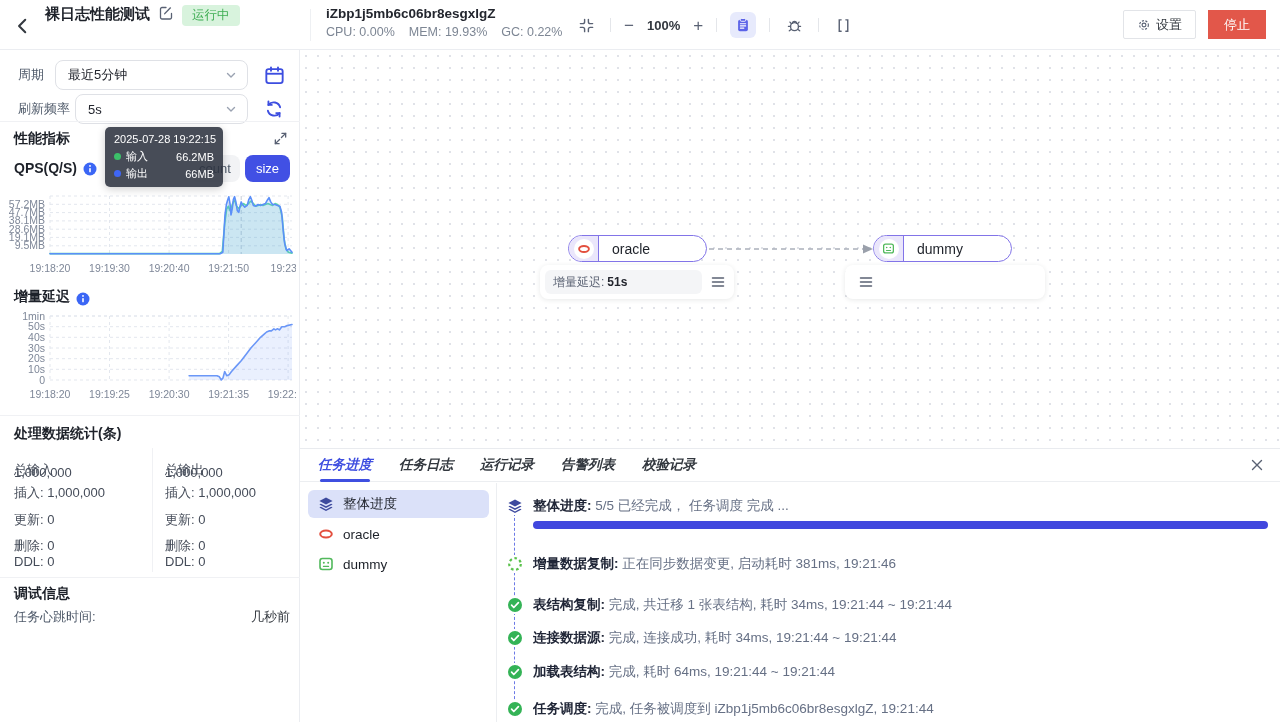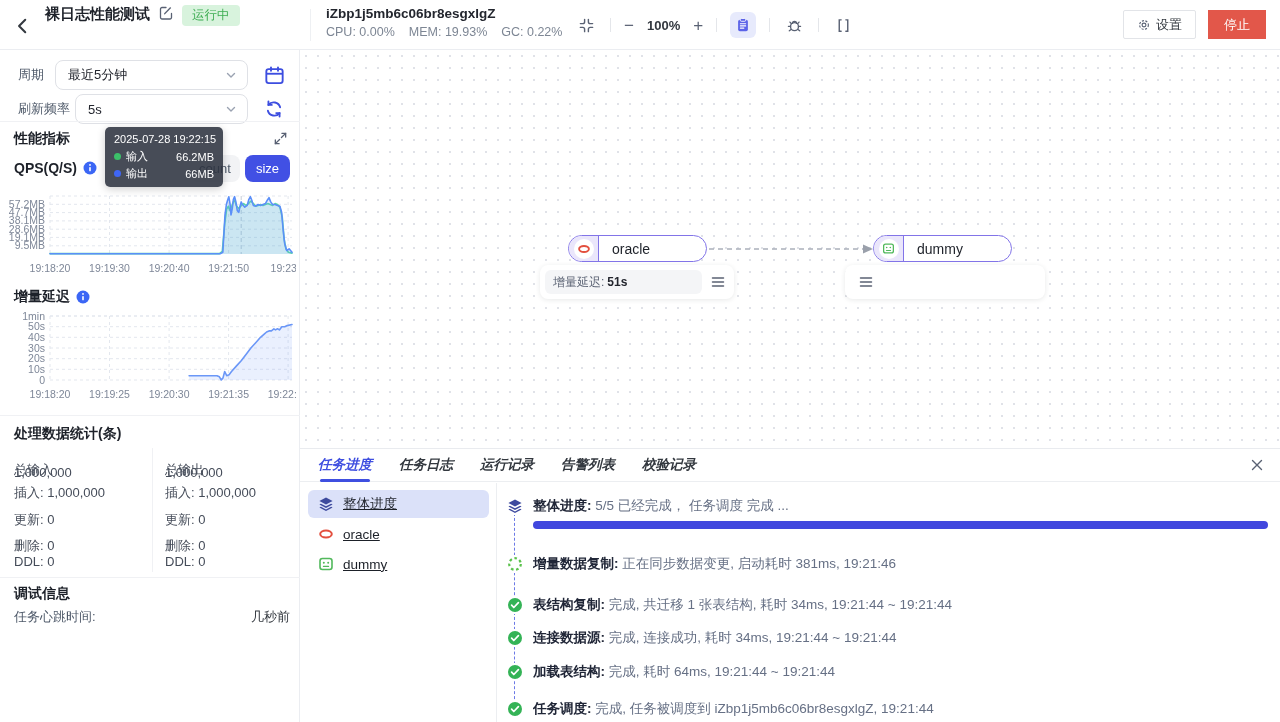--- a/index.html
+++ b/index.html
@@ -31,21 +31,21 @@
   .btn-stop { background:#e2574a; color:#ffffff; border:none; border-radius:0; padding:0 16px; height:29px; font-size:13px; cursor:pointer; }
 
   
   .sidebar { position:absolute; left:0; top:50px; width:300px; height:672px; background:#fff; border-right:1px solid #ebedf1; z-index:10; }
   .sb-row { position:absolute; left:0; width:300px; height:30px; display:flex; align-items:center; }
   .sb-lbl { position:absolute; left:18px; font-size:13px; color:#4e5969; }
   .select { position:absolute; height:30px; border:1px solid #dfe1e6; border-radius:8px; background:#fff; display:flex; align-items:center; padding:0 10px 0 12px; font-size:13px; color:#23262e; cursor:pointer; }
   .select .sel-val { flex:1; }
   .icon-btn { position:absolute; width:24px; height:24px; display:flex; align-items:center; justify-content:center; cursor:pointer; }
   .sb-divider { position:absolute; left:0; width:300px; height:1px; background:#f0f1f4; }
-  .sec-title { position:absolute; left:14px; font-size:14px; font-weight:bold; color:#1d2129; display:flex; align-items:center; gap:6px; }
+  .sec-title { position:absolute; left:14px; font-size:14px; font-weight:bold; color:#1d2129; display:flex; align-items:flex-end; gap:6px; }
   .toggle-btn { position:absolute; height:27px; border-radius:8px; font-size:13px; display:flex; align-items:center; justify-content:center; cursor:pointer; }
   .toggle-count { left:190px; top:105px; width:50px; background:#f2f3f5; color:#4e5969; }
   .toggle-size { left:245px; top:105px; width:45px; background:#4150e4; color:#fff; }
   .chart-tooltip { position:absolute; left:105px; top:77px; width:118px; background:rgba(45,51,64,0.88); border-radius:5px; padding:6px 9px; z-index:15; color:#fff; box-shadow:0 2px 8px rgba(0,0,0,0.2); }
   .tt-date { font-size:11px; margin-bottom:4px; white-space:nowrap; }
   .tt-row { display:flex; align-items:center; font-size:11px; margin-top:2px; }
   .tt-dot { width:7px; height:7px; border-radius:50%; margin-right:5px; }
   .tt-val { margin-left:auto; }
   .stat-cols { position:absolute; left:0; top:398px; width:300px; }
   .stat-col { position:absolute; top:0; width:130px; font-size:13px; color:#454c59; }
@@ -74,21 +74,21 @@
 
   
   .bottom { position:absolute; left:300px; top:448px; width:980px; height:274px; background:#fff; border-top:1px solid #e9ebef; z-index:10; }
   .tabbar { position:relative; height:33px; border-bottom:1px solid #eceef1; display:flex; align-items:center; padding-left:18px; }
   .tab { position:relative; height:33px; display:flex; align-items:center; margin-right:27px; font-size:13.5px; font-weight:bold; color:#33383f; cursor:pointer;font-style:italic; }
   .tab.active { color:#3f4fe0; }
   .tab.active::after { content:""; position:absolute; left:2px; right:2px; bottom:0; height:3px; border-radius:2px; background:#3f4fe0; }
   .tab-close { position:absolute; right:16px; top:9px; cursor:pointer; }
   .panel-body { position:absolute; top:34px; left:0; right:0; bottom:0; display:flex; }
   .panel-list { width:197px; border-right:1px solid #eceef1; position:relative; }
-  .pl-item { position:absolute; left:8px; width:181px; height:28px; border-radius:6px; display:flex; align-items:center; gap:9px; padding-left:10px; font-size:13.5px; color:#1d2129; cursor:pointer;text-decoration:underline; }
+  .pl-item { position:absolute; left:8px; width:181px; height:28px; border-radius:6px; display:flex; align-items:center; gap:9px; padding-left:10px; font-size:13.5px; color:#1d2129; cursor:pointer; }
   .pl-item.selected { background:#dbe1f9; }
   .timeline { flex:1; position:relative; overflow:hidden; }
   .t-line { position:absolute; left:17px; top:30px; height:196px; border-left:1px dashed #6b79e6; }
   .t-step { position:absolute; left:0; right:0; height:18px; display:flex; align-items:center; }
   .t-icon { position:absolute; left:9px; width:18px; height:18px; background:#fff; display:flex; align-items:center; justify-content:center; }
   .t-text { position:absolute; left:36px; right:8px; font-size:13.5px; white-space:nowrap; overflow:hidden; }
   .t-label { font-weight:bold; color:#202637; }
   .t-desc { color:#667085; }
   .t-progress { position:absolute; left:36px; right:12px; top:38px; height:8px; border-radius:4px; background:#4147de; }
 </style>

